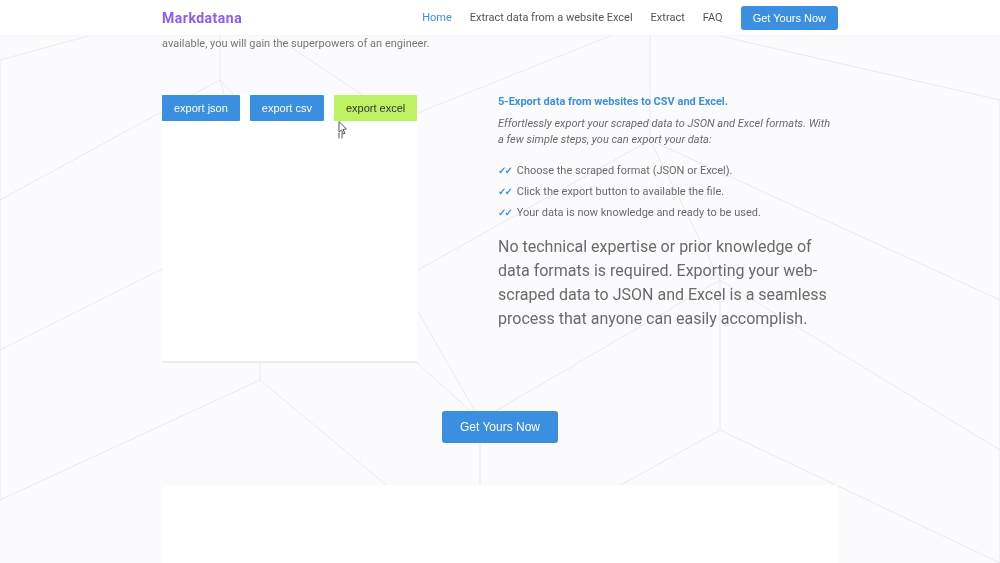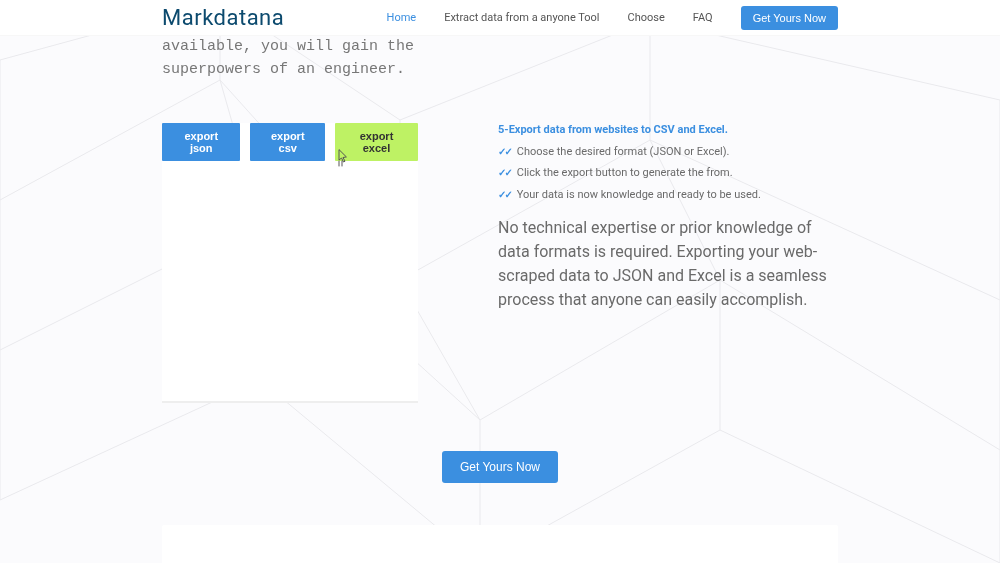--- a/index.html
+++ b/index.html
@@ -34,29 +34,29 @@
       height: 36px;
       display: flex;
       align-items: center;
       justify-content: space-between;
       padding: 0 162px 0 162px;
       position: relative;
       z-index: 2;
       border-bottom: 1px solid rgba(0,0,0,0.03);
     }
     .logo {
-      font-size: 22px;
-      font-weight: 400;
-      color: #0c4a6e;
+      font-size: 14px;
+      font-weight: 700;
+      color: #8b5cf6;
       letter-spacing: 0.5px;
     }
     .nav {
       display: flex;
       align-items: center;
-      gap: 28px;
+      gap: 18px;
     }
     .nav-link {
       font-size: 11px;
       color: #555;
       text-decoration: none;
       cursor: pointer;
     }
     .nav-link.active {
       color: #3b8fe0;
     }
@@ -68,48 +68,47 @@
       border-radius: 3px;
       cursor: pointer;
       border: none;
     }
     
     .content {
       position: relative;
       padding: 0 162px;
     }
     .partial-text {
-      font-size: 15px;
+      font-size: 11px;
       color: #777;
       line-height: 1.5;
       margin-top: 0px;
       padding-top: 0;
       max-width: 300px;
-      font-family: Liberation Mono, monospace;
     }
     .columns {
       display: flex;
       gap: 80px;
       margin-top: 42px;
       align-items: flex-start;
     }
     .left-col {
       width: 256px;
       background: #fff;
       padding-bottom: 240px;
       border-bottom: 2px solid #eee;
       position: relative;
     }
     .export-buttons {
       display: flex;
       gap: 10px;
     }
     .export-btn {
       font-size: 11px;
-      font-weight: 700;
+      font-weight: 400;
       padding: 7px 12px;
       border: none;
       cursor: pointer;
       color: #fff;
       background: #3b8fe0;
       border-radius: 1px;
     }
     .export-btn.hover {
       background: #bef264;
       color: #333;
@@ -202,22 +201,22 @@
     </g>
   </svg>
 </div>
 
 <div class="page">
 
   <header class="header">
     <div class="logo">Markdatana</div>
     <nav class="nav">
       <a class="nav-link active">Home</a>
-      <a class="nav-link">Extract data from a anyone Tool</a>
-      <a class="nav-link">Choose</a>
+      <a class="nav-link">Extract data from a website Excel</a>
+      <a class="nav-link">Extract</a>
       <a class="nav-link">FAQ</a>
       <button class="cta-button">Get Yours Now</button>
     </nav>
   </header>
 
   <div class="content">
     <p class="partial-text">available, you will gain the superpowers of an engineer.</p>
 
     <div class="columns">
       <div class="left-col">
@@ -228,28 +227,29 @@
         </div>
         <span class="cursor-icon">
           <svg width="14" height="18" viewBox="0 0 14 18">
               <path d="M5 1 L5 11 L7.5 9 L9.5 13 L11 12.2 L9 8.5 L12 8 Z M5 12 L5 17 M8 12 L8 17" stroke="#555" stroke-width="1" fill="none" stroke-linecap="round"></path>
             </svg>
         </span>
       </div>
 
       <div class="right-col">
         <h3 class="section-title">5-Export data from websites to CSV and Excel.</h3>
+        <p class="section-intro">Effortlessly export your scraped data to JSON and Excel formats. With a few simple steps, you can export your data:</p>
         <ul class="step-list">
           <li>
             <span class="check-icon">✓✓</span>
-            <span>Choose the desired format (JSON or Excel).</span>
+            <span>Choose the scraped format (JSON or Excel).</span>
           </li>
           <li>
             <span class="check-icon">✓✓</span>
-            <span>Click the export button to generate the from.</span>
+            <span>Click the export button to available the file.</span>
           </li>
           <li>
             <span class="check-icon">✓✓</span>
             <span>Your data is now knowledge and ready to be used.</span>
           </li>
         </ul>
         <p class="section-outro">No technical expertise or prior knowledge of data formats is required. Exporting your web-scraped data to JSON and Excel is a seamless process that anyone can easily accomplish.</p>
       </div>
     </div>
 

